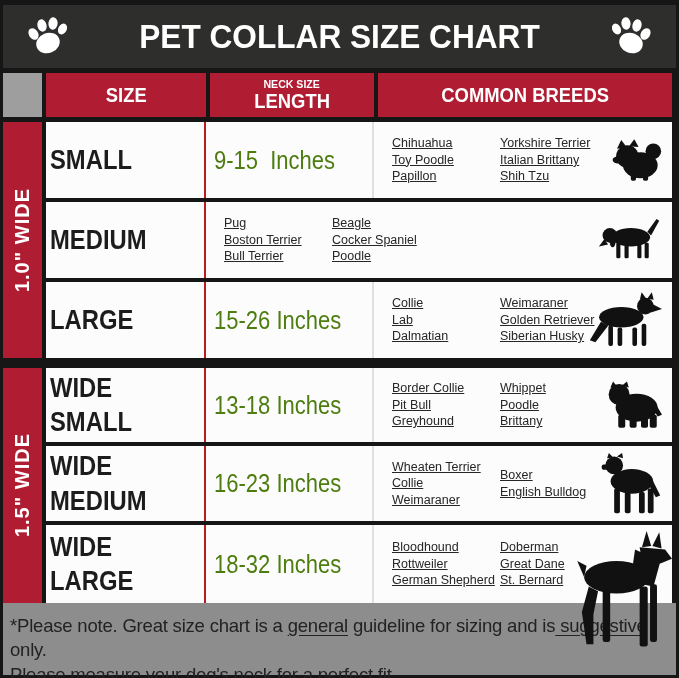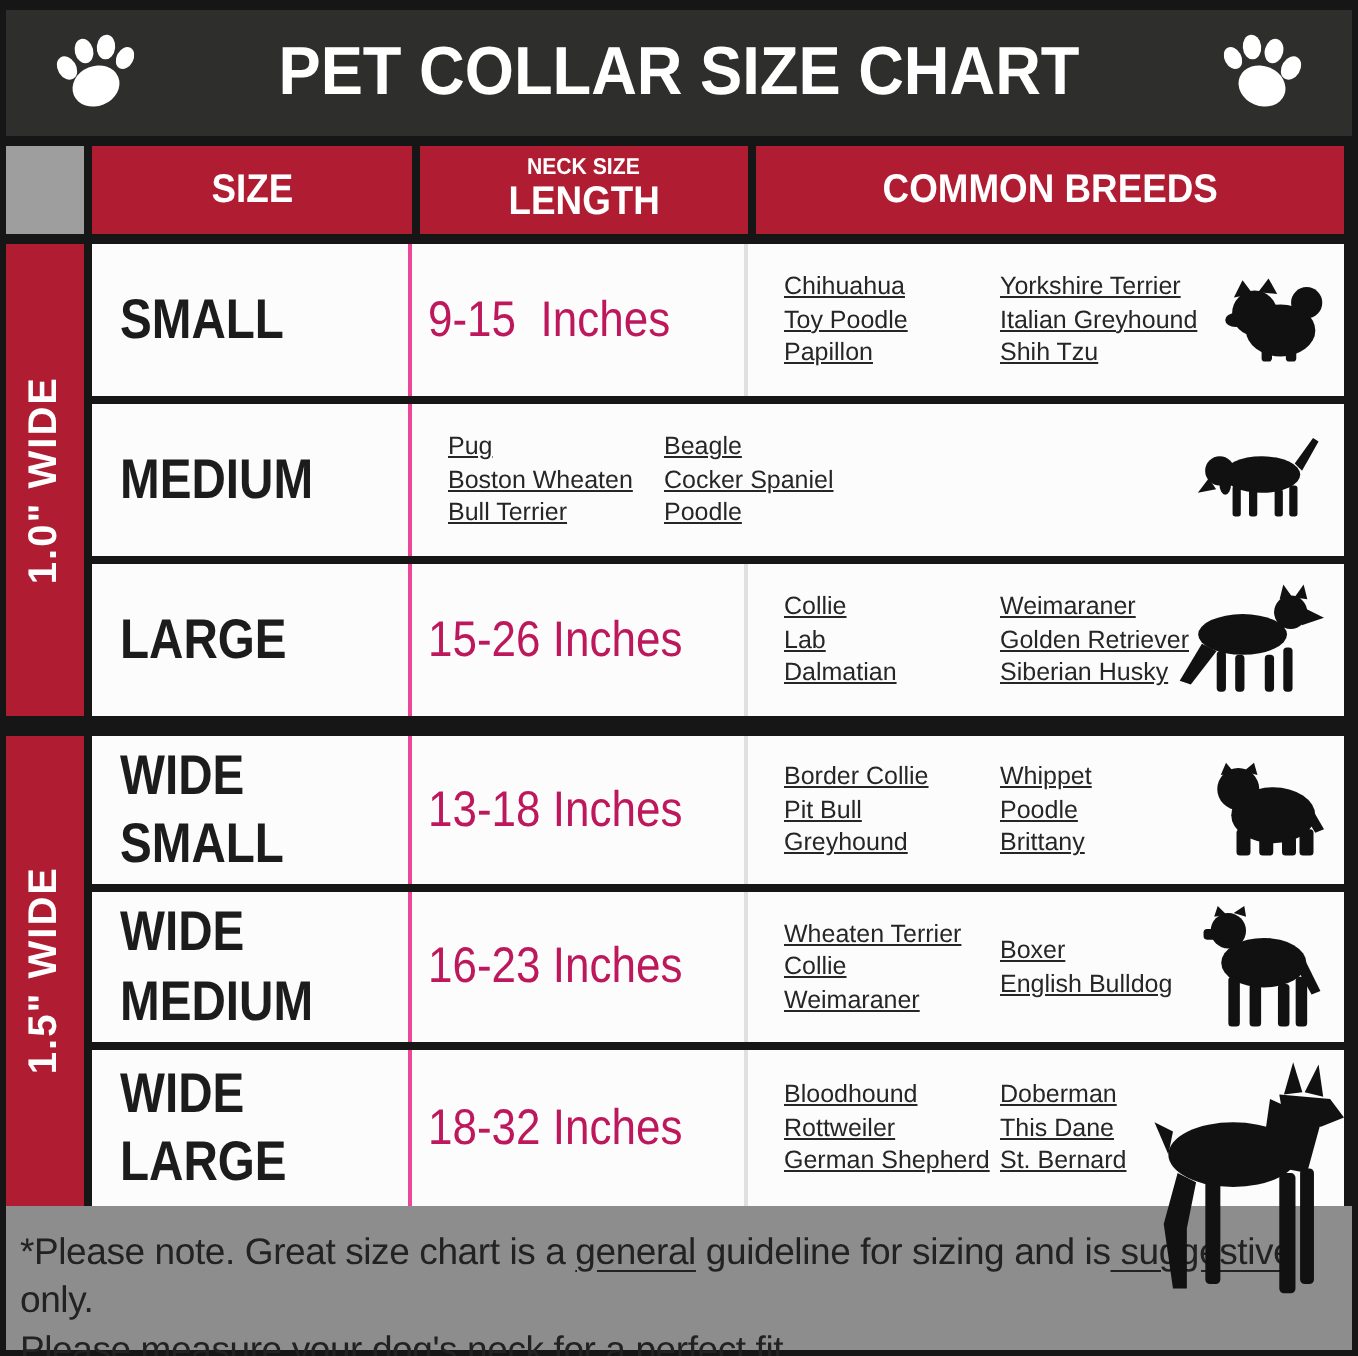--- a/index.html
+++ b/index.html
@@ -31,26 +31,26 @@
   .bar1{top:122px;height:236px;}
   .bar2{top:368px;height:235px;}
   .sidebar span{writing-mode:vertical-rl;transform:rotate(180deg);color:#fff;font-weight:bold;
                 font-size:20px;letter-spacing:1px;white-space:nowrap;}
 
   
   .row{position:absolute;left:46px;width:626px;background:#fcfcfc;display:flex;}
   .r1{top:122px;height:76px;} .r2{top:202px;height:76px;} .r3{top:282px;height:76px;}
   .r4{top:368px;height:74px;} .r5{top:446px;height:75px;} .r6{top:525px;height:78px;}
 
-  .c1{width:160px;border-right:2px solid #ec4899;display:flex;flex-direction:column;
-      justify-content:center;padding-left:14px;box-sizing:border-box;color:#1c1c1c;}
+  .c1{width:160px;border-right:2px solid #b91c1c;display:flex;flex-direction:column;
+      justify-content:center;padding-left:4px;box-sizing:border-box;color:#1c1c1c;}
   .c1 span{display:block;font-size:28px;font-weight:bold;line-height:1.22;
            transform:scaleX(.85);transform-origin:left center;white-space:nowrap;width:fit-content;}
   .c2{width:168px;border-right:2px solid #e0e0e0;display:flex;align-items:center;
-      padding-left:8px;box-sizing:border-box;color:#be185d;}
+      padding-left:8px;box-sizing:border-box;color:#4d7c0f;}
   .c2 span{font-size:25px;white-space:pre;transform:scaleX(.88);transform-origin:left center;
            display:inline-block;}
   .c3{flex:1;display:flex;align-items:center;padding-left:18px;box-sizing:border-box;position:relative;}
   .bcol{font-size:12.5px;line-height:1.32;color:#262626;text-decoration:underline;}
   .bcol.a{width:108px;}
   .bcol.b{width:128px;}
   .dog{position:absolute;right:10px;top:50%;transform:translateY(-50%);}
   .dog svg{display:block;}
   .dog6{position:absolute;right:0px;top:6px;transform:none;z-index:5;}
 
@@ -115,21 +115,21 @@
       <span>9-15  Inches</span>
     </div>
     <div class="c3">
       <div class="bcol a">
         <div>Chihuahua</div>
         <div>Toy Poodle</div>
         <div>Papillon</div>
       </div>
       <div class="bcol b">
         <div>Yorkshire Terrier</div>
-        <div>Italian Greyhound</div>
+        <div>Italian Brittany</div>
         <div>Shih Tzu</div>
       </div>
       <div class="dog">
         <svg width="52" height="44" viewBox="0 0 60 50">
           <g fill="#111">
             <circle cx="20" cy="21" r="13"></circle>
             <polygon points="8,12 13,2 19,10"></polygon>
             <polygon points="22,9 28,1 33,10"></polygon>
             <ellipse cx="35" cy="31" rx="20" ry="15"></ellipse>
             <circle cx="50" cy="15" r="9"></circle>
@@ -143,21 +143,21 @@
   </div>
 
   <div class="row r2">
     <div class="c1">
       <span>MEDIUM</span>
       <span></span>
     </div>
     <div class="c3">
       <div class="bcol a">
         <div>Pug</div>
-        <div>Boston Wheaten</div>
+        <div>Boston Terrier</div>
         <div>Bull Terrier</div>
       </div>
       <div class="bcol b">
         <div>Beagle</div>
         <div>Cocker Spaniel</div>
         <div>Poodle</div>
       </div>
       <div class="dog">
         <svg width="64" height="48" viewBox="0 0 70 50">
           <g fill="#111">
@@ -297,21 +297,21 @@
       <span>18-32 Inches</span>
     </div>
     <div class="c3">
       <div class="bcol a">
         <div>Bloodhound</div>
         <div>Rottweiler</div>
         <div>German Shepherd</div>
       </div>
       <div class="bcol b">
         <div>Doberman</div>
-        <div>This Dane</div>
+        <div>Great Dane</div>
         <div>St. Bernard</div>
       </div>
       <div class="dog dog6">
         <svg width="104" height="118" viewBox="0 0 90 102">
           <g fill="#111">
             <polygon points="64,14 68,0 72,13"></polygon>
             <polygon points="73,13 79,1 81,15"></polygon>
             <polygon points="62,14 84,16 90,24 80,28 64,26"></polygon>
             <polygon points="58,16 80,26 74,48 54,44"></polygon>
             <ellipse cx="42" cy="40" rx="28" ry="14"></ellipse>

